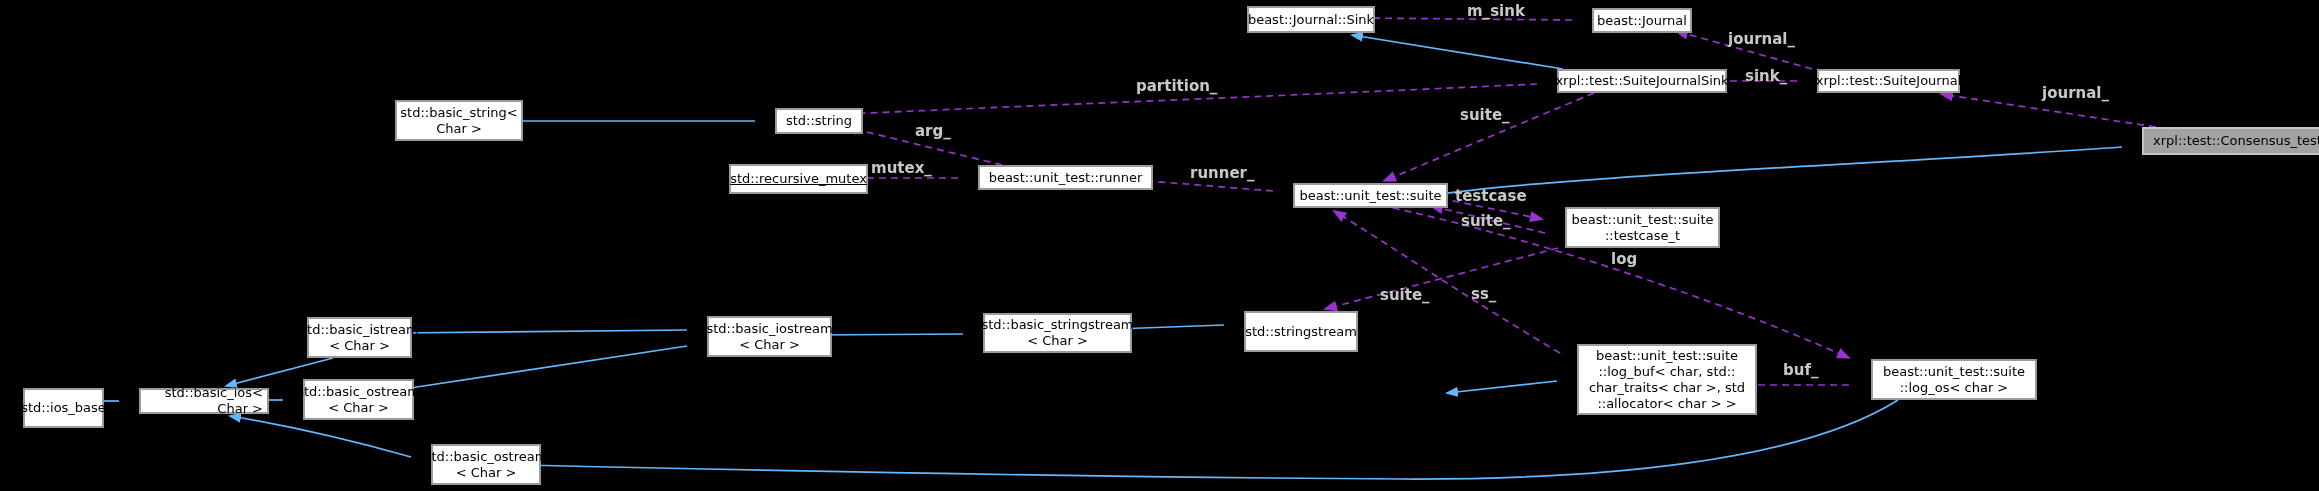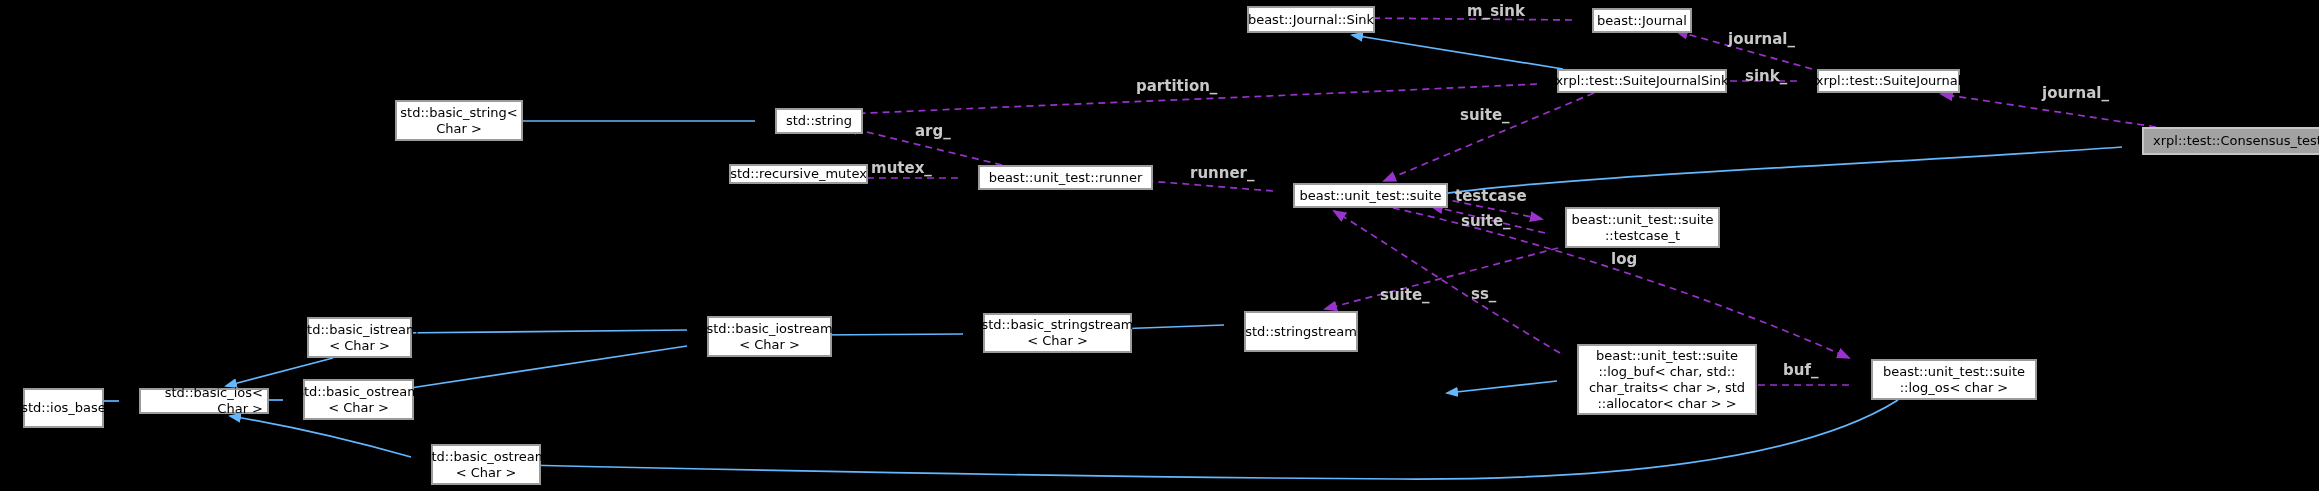--- a/index.html
+++ b/index.html
@@ -62,21 +62,21 @@
   </svg>
 
   <div class="node" style="left:1227px;top:6px;width:128px;height:27px;">beast::Journal::Sink</div>
   <div class="node" style="left:1572px;top:8px;width:100px;height:25px;">beast::Journal</div>
   <div class="node" style="left:1537px;top:69px;width:170px;height:24px;">xrpl::test::SuiteJournalSink</div>
   <div class="node" style="left:1797px;top:69px;width:143px;height:24px;">xrpl::test::SuiteJournal</div>
   <div class="node hl" style="left:2122px;top:127px;width:191px;height:28px;">xrpl::test::Consensus_test</div>
   <div class="node" style="left:375px;top:100px;width:128px;height:41px;">std::basic_string&lt;
 Char &gt;</div>
   <div class="node" style="left:755px;top:108px;width:88px;height:26px;">std::string</div>
-  <div class="node" style="left:709px;top:164px;width:139px;height:20px;">std::recursive_mutex</div>
+  <div class="node" style="left:709px;top:164px;width:139px;height:30px;text-decoration:underline;">std::recursive_mutex</div>
   <div class="node" style="left:958px;top:165px;width:175px;height:25px;">beast::unit_test::runner</div>
   <div class="node" style="left:1273px;top:183px;width:155px;height:25px;">beast::unit_test::suite</div>
   <div class="node" style="left:1545px;top:207px;width:155px;height:41px;">beast::unit_test::suite
 ::testcase_t</div>
   <div class="node" style="left:287px;top:317px;width:105px;height:41px;">std::basic_istream
 &lt; Char &gt;</div>
   <div class="node" style="left:687px;top:316px;width:125px;height:41px;">std::basic_iostream
 &lt; Char &gt;</div>
   <div class="node" style="left:963px;top:313px;width:149px;height:40px;">std::basic_stringstream
 &lt; Char &gt;</div>

